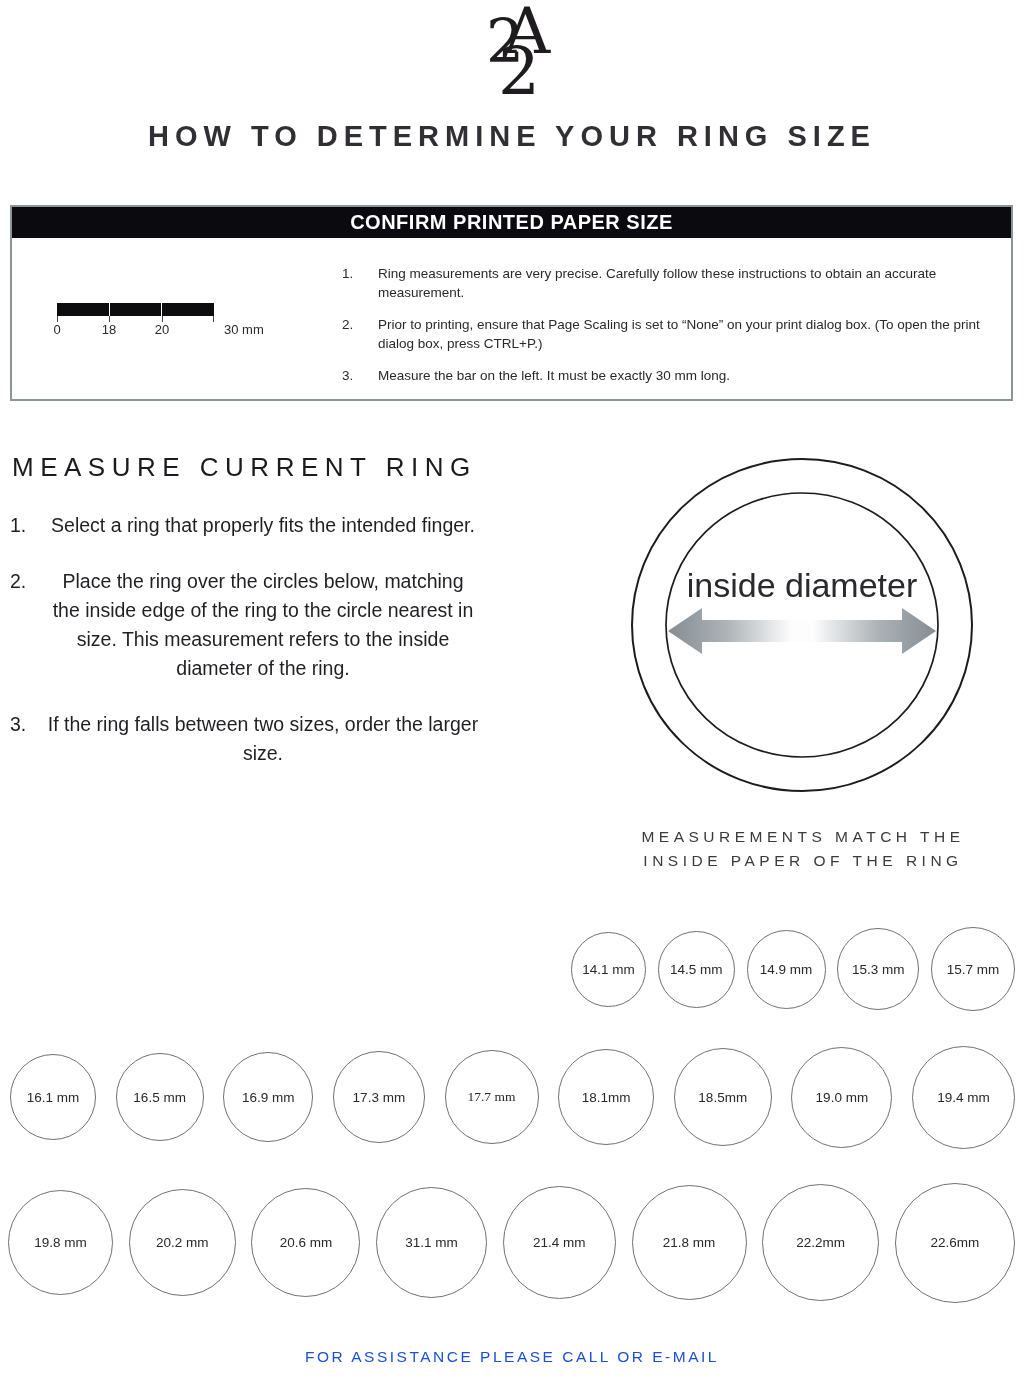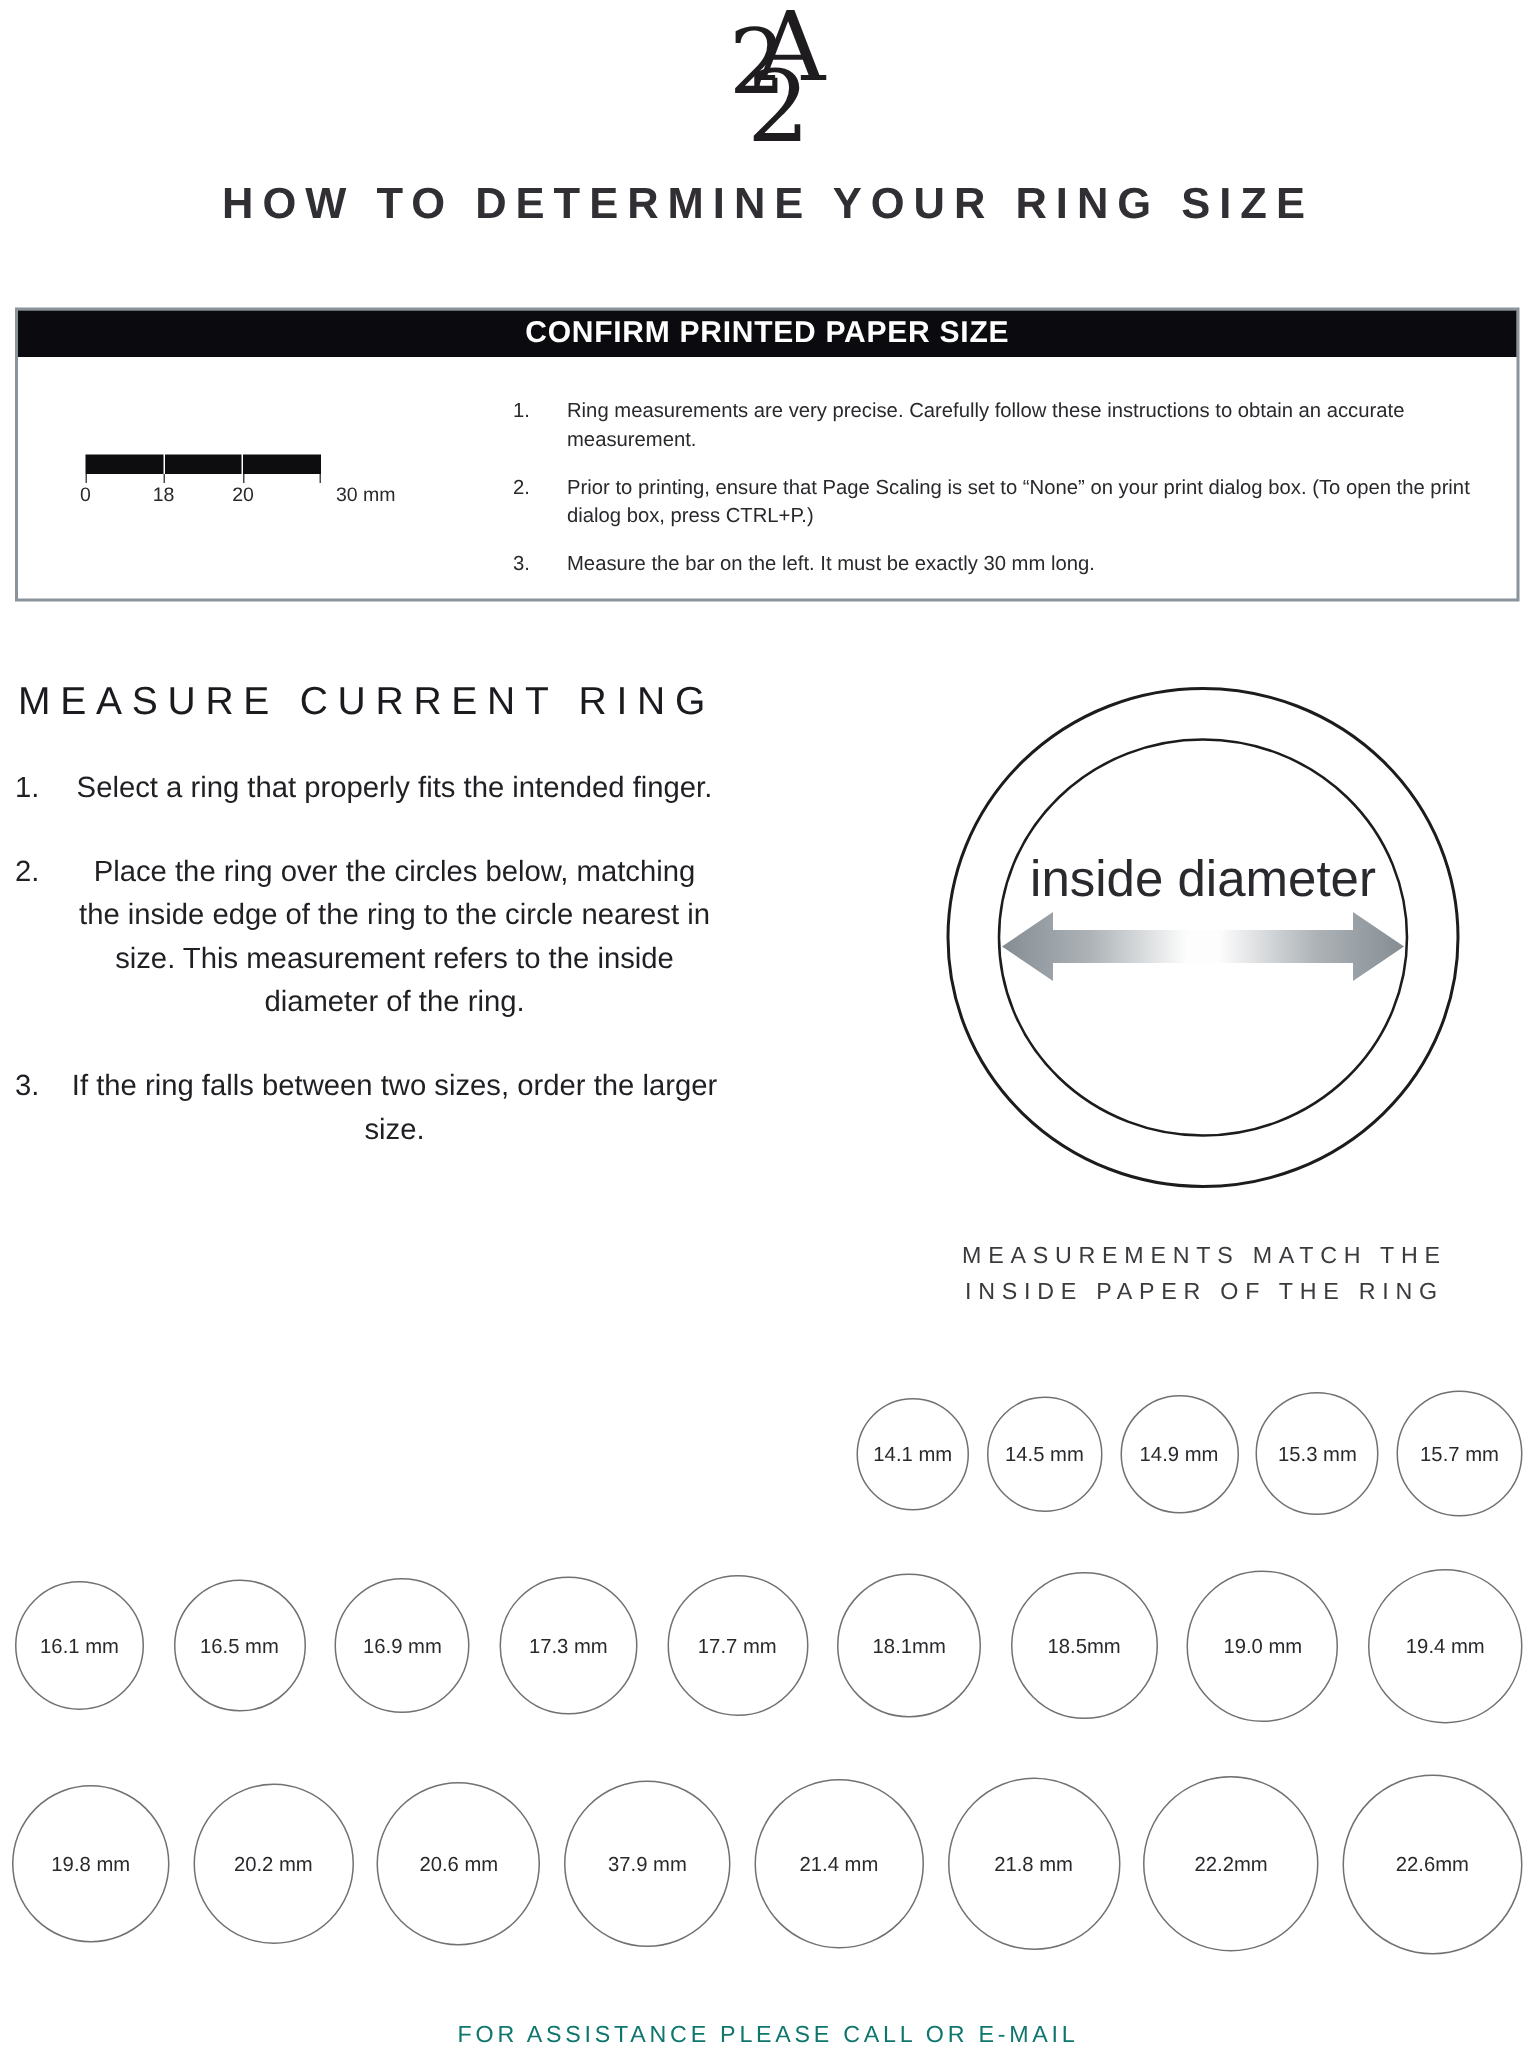--- a/index.html
+++ b/index.html
@@ -63,21 +63,21 @@
   .row2{left:10px;top:1046px;width:1005px;height:102px;}
   .row3{left:8px;top:1183px;width:1007px;height:119px;}
   .size-circle{
     border:1px solid #707175;border-radius:50%;
     display:flex;align-items:center;justify-content:center;flex:none;
     font-size:13.5px;color:#2a282c;white-space:nowrap;background:#ffffff;
   }
   
   .footer{
     position:absolute;left:0;top:1348px;width:100%;text-align:center;
-    font-size:15.5px;letter-spacing:2.5px;color:#0f766e;white-space:nowrap;
+    font-size:15.5px;letter-spacing:2.5px;color:#1d4ed8;white-space:nowrap;
   }
 </style>
 </head>
 <body>
 
 <div class="page">
 
   <svg class="logo" viewBox="0 0 68 100" aria-hidden="true">
     <text x="18" y="49" font-family="DejaVu Serif, serif" font-size="64" fill="#1e1c1e">A</text>
     <text x="0" y="58" font-family="DejaVu Serif, serif" font-size="60" fill="#1e1c1e">2</text>
@@ -187,21 +187,21 @@
       </div>
       <div class="size-circle" style="width: 86px; height: 86px;">
         <span>16.5 mm</span>
       </div>
       <div class="size-circle" style="width: 88px; height: 88px;">
         <span>16.9 mm</span>
       </div>
       <div class="size-circle" style="width: 90px; height: 90px;">
         <span>17.3 mm</span>
       </div>
-      <div class="size-circle" style="width: 92px; height: 92px;">
+      <div class="size-circle" style="width: 92px; height: 92px; font-family: Liberation Serif, serif;">
         <span>17.7 mm</span>
       </div>
       <div class="size-circle" style="width: 94px; height: 94px;">
         <span>18.1mm</span>
       </div>
       <div class="size-circle" style="width: 96px; height: 96px;">
         <span>18.5mm</span>
       </div>
       <div class="size-circle" style="width: 99px; height: 99px;">
         <span>19.0 mm</span>
@@ -214,21 +214,21 @@
       <div class="size-circle" style="width: 103px; height: 103px;">
         <span>19.8 mm</span>
       </div>
       <div class="size-circle" style="width: 105px; height: 105px;">
         <span>20.2 mm</span>
       </div>
       <div class="size-circle" style="width: 107px; height: 107px;">
         <span>20.6 mm</span>
       </div>
       <div class="size-circle" style="width: 109px; height: 109px;">
-        <span>37.9 mm</span>
+        <span>31.1 mm</span>
       </div>
       <div class="size-circle" style="width: 111px; height: 111px;">
         <span>21.4 mm</span>
       </div>
       <div class="size-circle" style="width: 113px; height: 113px;">
         <span>21.8 mm</span>
       </div>
       <div class="size-circle" style="width: 115px; height: 115px;">
         <span>22.2mm</span>
       </div>

